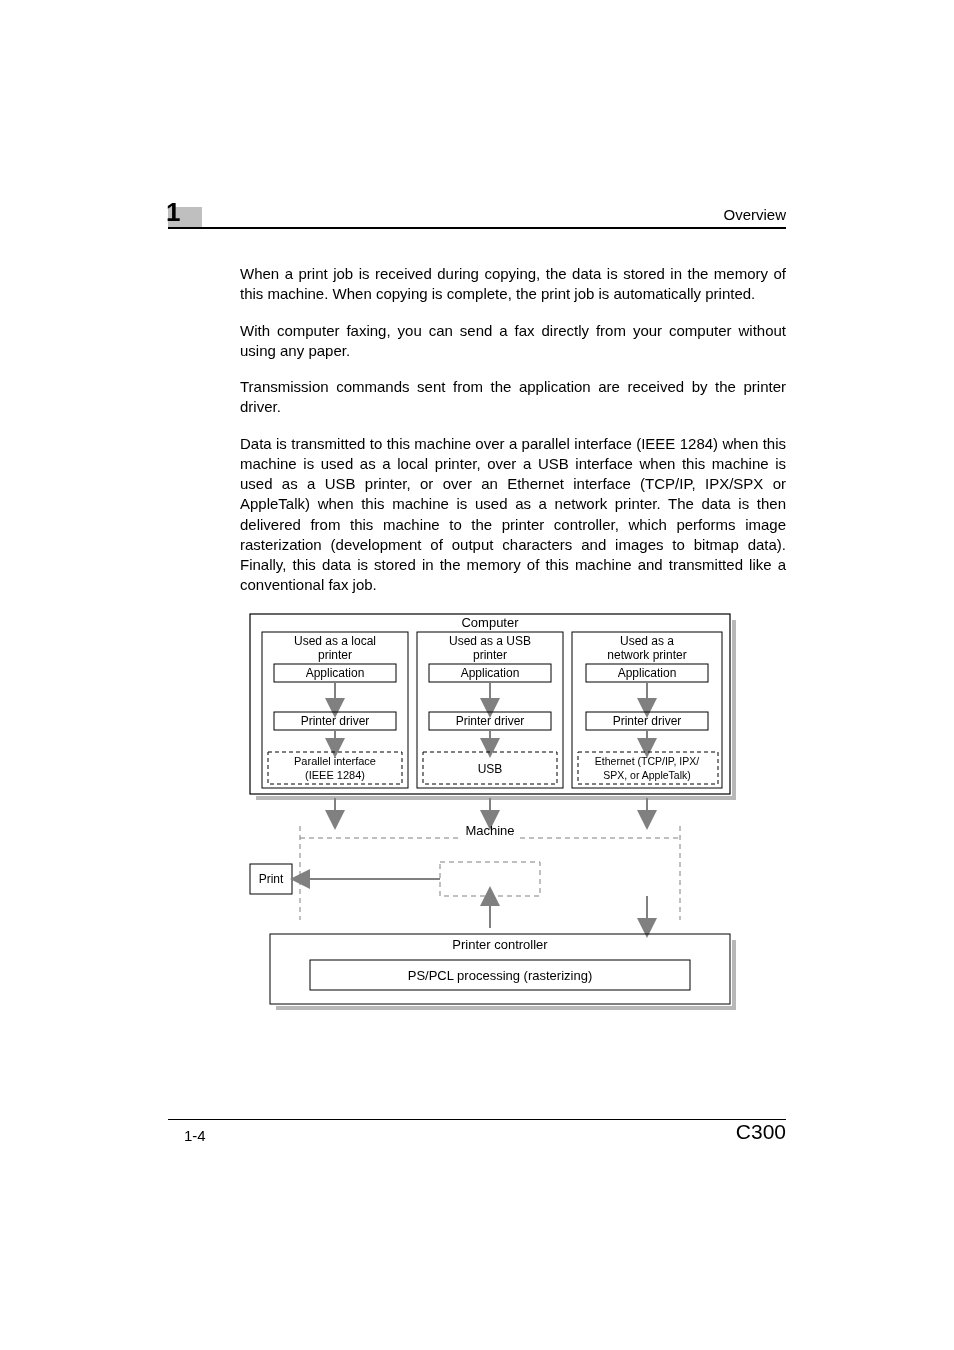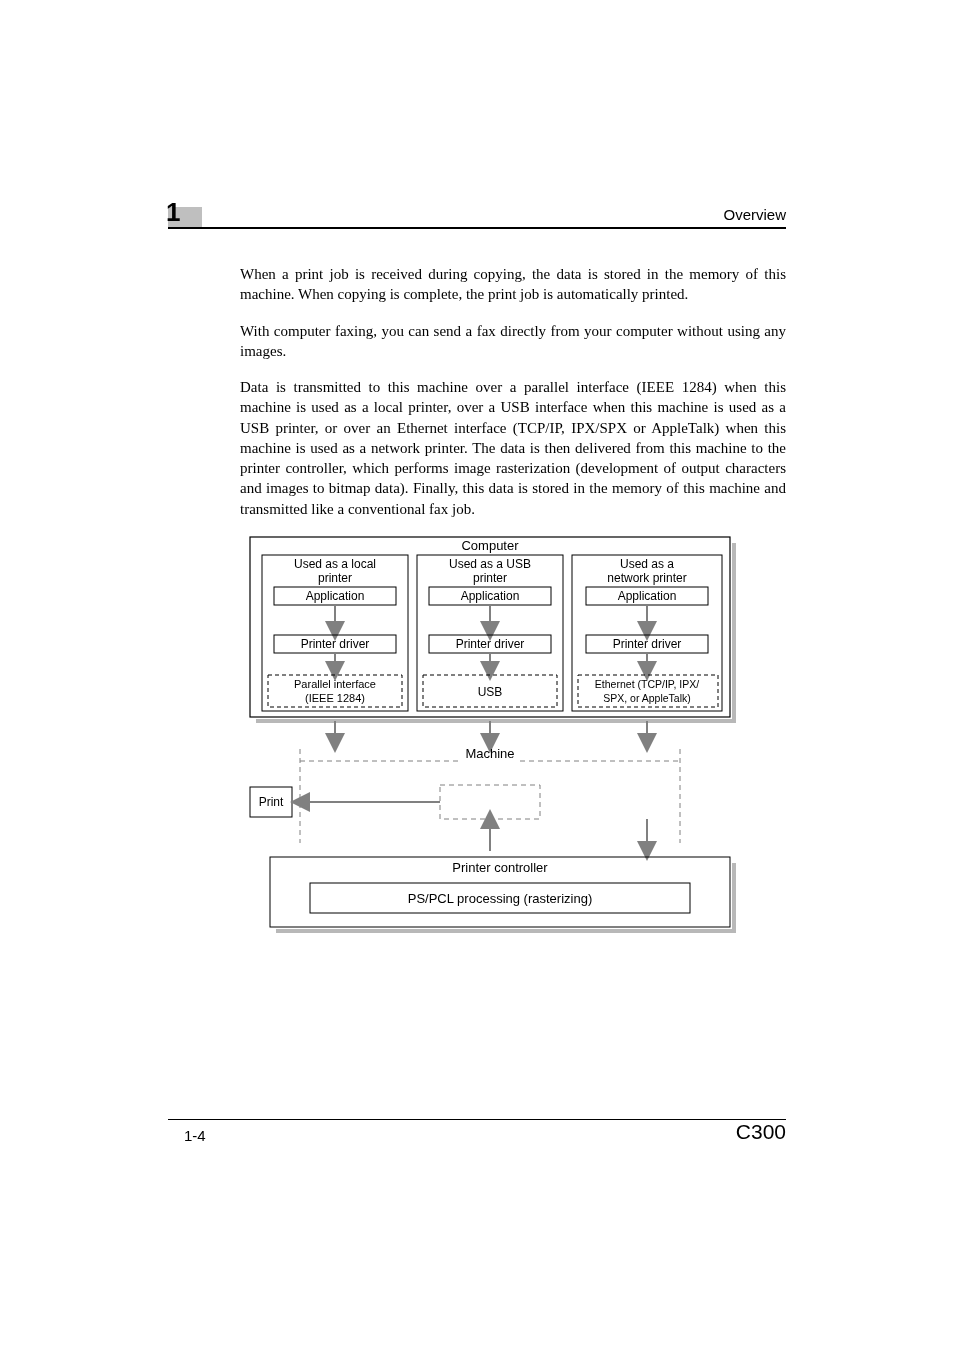--- a/index.html
+++ b/index.html
@@ -4,42 +4,43 @@
 <style>
   * { box-sizing: border-box; margin: 0; padding: 0; }
   html, body { width: 954px; height: 1350px; background: #fff; font-family: Arial, Helvetica, sans-serif; color: #000; }
   .page { position: relative; width: 954px; height: 1350px; padding: 192px 168px 0 168px; }
   .chapnum-wrap { position: absolute; left: 168px; top: 207px; }
   .chapnum-bg { width: 34px; height: 22px; background: #bfbfbf; }
   .chapnum { position: absolute; left: -2px; top: -10px; font-size: 26px; font-weight: bold; color: #000; }
   .header-right { position: absolute; right: 168px; top: 206px; font-size: 15px; margin-left: 29px; }
   .header-rule { position: absolute; left: 168px; right: 168px; top: 227px; height: 2px; background: #000; }
   .body { margin-top: 72px; padding-left: 72px; }
-  .para { font-size: 15px; line-height: 1.35; margin-bottom: 16px; text-align: justify; font-family: Liberation Serif, serif; }
+  .para { font-size: 15px; line-height: 1.35; margin-bottom: 16px; text-align: justify; }
   .h3 { font-size: 15px; font-weight: bold; margin: 12px 0 12px 0; }
   .diagram { margin-top: 10px; width: 500px; }
   .footer-rule { position: absolute; left: 168px; right: 168px; bottom: 230px; height: 1px; background: #000; }
   .footer-left { position: absolute; left: 184px; bottom: 206px; font-size: 15px; }
   .footer-right { position: absolute; right: 168px; bottom: 206px; font-size: 21px; }
   svg text { font-family: Arial, Helvetica, sans-serif; }
 </style>
 </head>
 <body>
 
 <div class="page">
   <div class="chapnum-wrap">
     <div class="chapnum-bg"></div>
     <div class="chapnum">1</div>
   </div>
   <div class="header-right">Overview</div>
   <div class="header-rule"></div>
 
   <div class="body">
     <p class="para">When a print job is received during copying, the data is stored in the memory of this machine. When copying is complete, the print job is automatically printed.</p>
-    <p class="para">With computer faxing, you can send a fax directly from your computer without using any images.</p>
+    <p class="para">With computer faxing, you can send a fax directly from your computer without using any paper.</p>
+    <p class="para">Transmission commands sent from the application are received by the printer driver.</p>
     <p class="para">Data is transmitted to this machine over a parallel interface (IEEE 1284) when this machine is used as a local printer, over a USB interface when this machine is used as a USB printer, or over an Ethernet interface (TCP/IP, IPX/SPX or AppleTalk) when this machine is used as a network printer. The data is then delivered from this machine to the printer controller, which performs image rasterization (development of output characters and images to bitmap data). Finally, this data is stored in the memory of this machine and transmitted like a conventional fax job.</p>
 
     <div class="diagram">
       <svg width="500" height="410" viewBox="0 0 500 410">
         <defs>
           <marker id="arr" markerWidth="10" markerHeight="10" refX="5" refY="5" orient="auto">
             <path d="M0,0 L10,5 L0,10 Z" fill="#808080"></path>
           </marker>
           <marker id="arrL" markerWidth="10" markerHeight="10" refX="5" refY="5" orient="auto">
             <path d="M10,0 L0,5 L10,10 Z" fill="#808080"></path>

